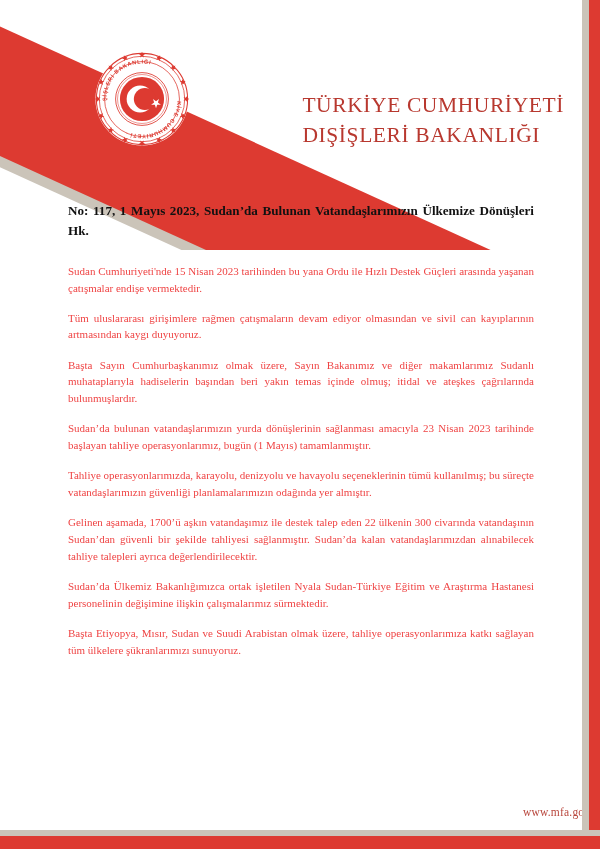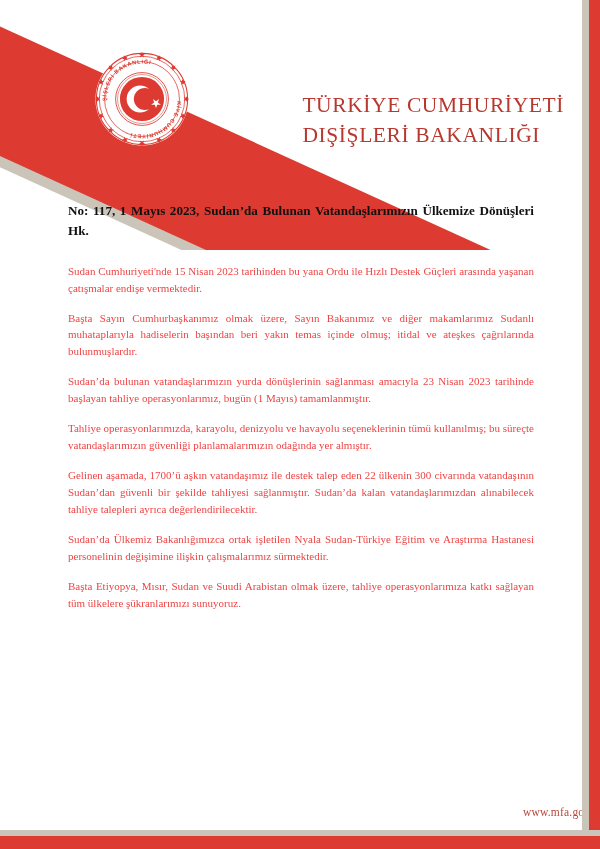--- a/index.html
+++ b/index.html
@@ -289,20 +289,21 @@
 
   <div class="ministry-title">
     <span class="line">TÜRKİYE CUMHURİYETİ</span>
     <span class="line">DIŞİŞLERİ BAKANLIĞI</span>
   </div>
 
   <div class="content">
     <p class="doc-heading">No: 117, 1 Mayıs 2023, Sudan’da Bulunan Vatandaşlarımızın Ülkemize Dönüşleri Hk.</p>
     <div id="paragraph-list">
         <p class="para">Sudan Cumhuriyeti'nde 15 Nisan 2023 tarihinden bu yana Ordu ile Hızlı Destek Güçleri arasında yaşanan çatışmalar endişe vermektedir.</p>
+        <p class="para">Tüm uluslararası girişimlere rağmen çatışmaların devam ediyor olmasından ve sivil can kayıplarının artmasından kaygı duyuyoruz.</p>
         <p class="para">Başta Sayın Cumhurbaşkanımız olmak üzere, Sayın Bakanımız ve diğer makamlarımız Sudanlı muhataplarıyla hadiselerin başından beri yakın temas içinde olmuş; itidal ve ateşkes çağrılarında bulunmuşlardır.</p>
         <p class="para">Sudan’da bulunan vatandaşlarımızın yurda dönüşlerinin sağlanması amacıyla 23 Nisan 2023 tarihinde başlayan tahliye operasyonlarımız, bugün (1 Mayıs) tamamlanmıştır.</p>
         <p class="para">Tahliye operasyonlarımızda, karayolu, denizyolu ve havayolu seçeneklerinin tümü kullanılmış; bu süreçte vatandaşlarımızın güvenliği planlamalarımızın odağında yer almıştır.</p>
         <p class="para">Gelinen aşamada, 1700’ü aşkın vatandaşımız ile destek talep eden 22 ülkenin 300 civarında vatandaşının Sudan’dan güvenli bir şekilde tahliyesi sağlanmıştır. Sudan’da kalan vatandaşlarımızdan alınabilecek tahliye talepleri ayrıca değerlendirilecektir.</p>
         <p class="para">Sudan’da Ülkemiz Bakanlığımızca ortak işletilen Nyala Sudan-Türkiye Eğitim ve Araştırma Hastanesi personelinin değişimine ilişkin çalışmalarımız sürmektedir.</p>
         <p class="para">Başta Etiyopya, Mısır, Sudan ve Suudi Arabistan olmak üzere, tahliye operasyonlarımıza katkı sağlayan tüm ülkelere şükranlarımızı sunuyoruz.</p>
       </div>
   </div>
 
   <div class="footer-url">www.mfa.gov.tr</div>

